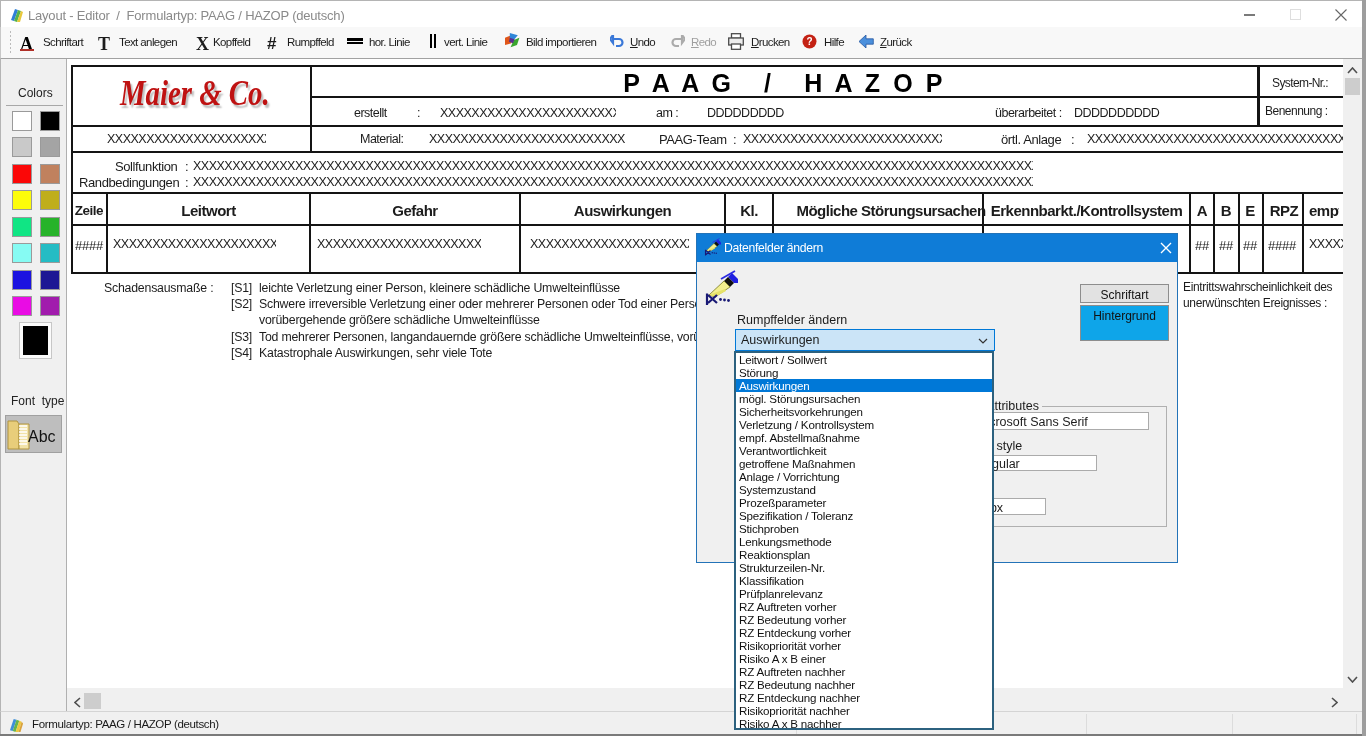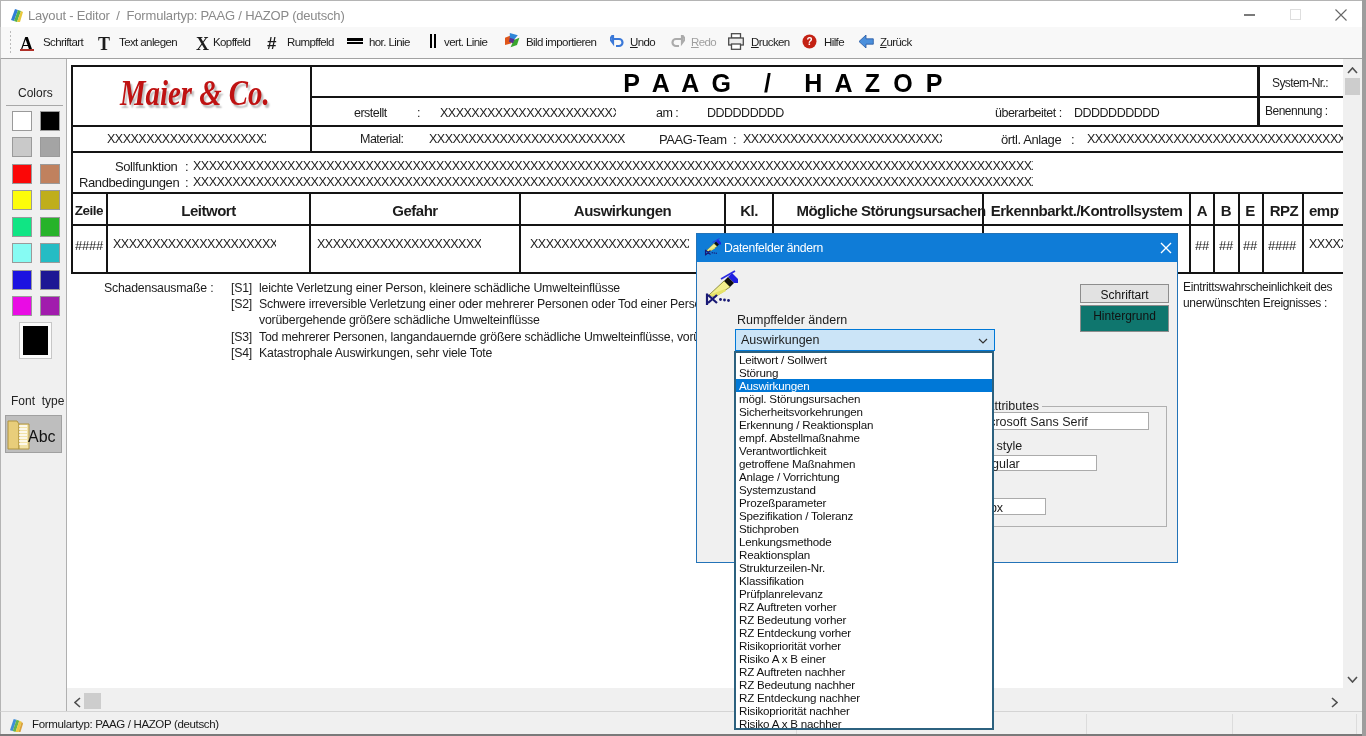--- a/index.html
+++ b/index.html
@@ -293,42 +293,42 @@
   <div class="ab" style="left:38px;top:95px;width:260px;height:22px;background:#cbe4f7;border:1px solid #0078d7;">
     <span class="t" style="left:5px;top:4px;font-size:12.5px;">Auswirkungen</span>
     <svg class="ab" style="left:242px;top:8px" width="10" height="6" viewBox="0 0 10 6">
         <path d="M1,1 L5,5 L9,1" fill="none" stroke="#333" stroke-width="1.2"></path>
       </svg>
   </div>
 
   <div class="ab" style="left:383px;top:50px;width:89px;height:19px;background:#e2e2e2;border:1px solid #8d8d8d;text-align:center;">
     <span style="font-size:12px;line-height:17px;color:#111;">Schriftart</span>
   </div>
-  <div class="ab" style="left:383px;top:71px;width:89px;height:27px;background:#0f766e;border:1px solid #8d8d8d;text-align:center;">
+  <div class="ab" style="left:383px;top:71px;width:89px;height:36px;background:#0ea5e9;border:1px solid #8d8d8d;text-align:center;">
     <span style="font-size:12px;line-height:17px;color:#111;">Hintergrund</span>
   </div>
 
   <div class="ab" style="left:262px;top:172px;width:208px;height:121px;border:1px solid #b0b0b0;"></div>
   <span class="t" style="left:259px;top:166px;font-size:12.5px;background:#f0f0f0;padding:0 3px;">Font attributes</span>
   <div class="ab" style="left:272px;top:178px;width:180px;height:18px;background:#fff;border:1px solid #ababab;"></div>
   <span class="t" style="left:279px;top:182px;font-size:12.5px;">Microsoft Sans Serif</span>
   <span class="t" style="left:271px;top:206px;font-size:12.5px;">Font style</span>
   <div class="ab" style="left:272px;top:221px;width:128px;height:16px;background:#fff;border:1px solid #ababab;"></div>
   <span class="t" style="left:279px;top:224px;font-size:12.5px;">Regular</span>
   <div class="ab" style="left:272px;top:264px;width:77px;height:17px;background:#fff;border:1px solid #ababab;"></div>
   <span class="t" style="left:279px;top:268px;font-size:12.5px;">10px</span>
 </div>
 
 <div class="ab" id="list" style="left:734px;top:351px;width:260px;height:379px;background:#fff;border:2px solid #2c617f;z-index:20;">
   <div class="li">Leitwort / Sollwert</div>
   <div class="li">Störung</div>
   <div class="li" style="background:#0078d7;color:#fff;">Auswirkungen</div>
   <div class="li">mögl. Störungsursachen</div>
   <div class="li">Sicherheitsvorkehrungen</div>
-  <div class="li">Erkennung / Reaktionsplan</div>
+  <div class="li">Verletzung / Kontrollsystem</div>
   <div class="li">empf. Abstellmaßnahme</div>
   <div class="li">Verantwortlichkeit</div>
   <div class="li">getroffene Maßnahmen</div>
   <div class="li">Anlage / Vorrichtung</div>
   <div class="li">Systemzustand</div>
   <div class="li">Prozeßparameter</div>
   <div class="li">Spezifikation / Toleranz</div>
   <div class="li">Stichproben</div>
   <div class="li">Lenkungsmethode</div>
   <div class="li">Reaktionsplan</div>

